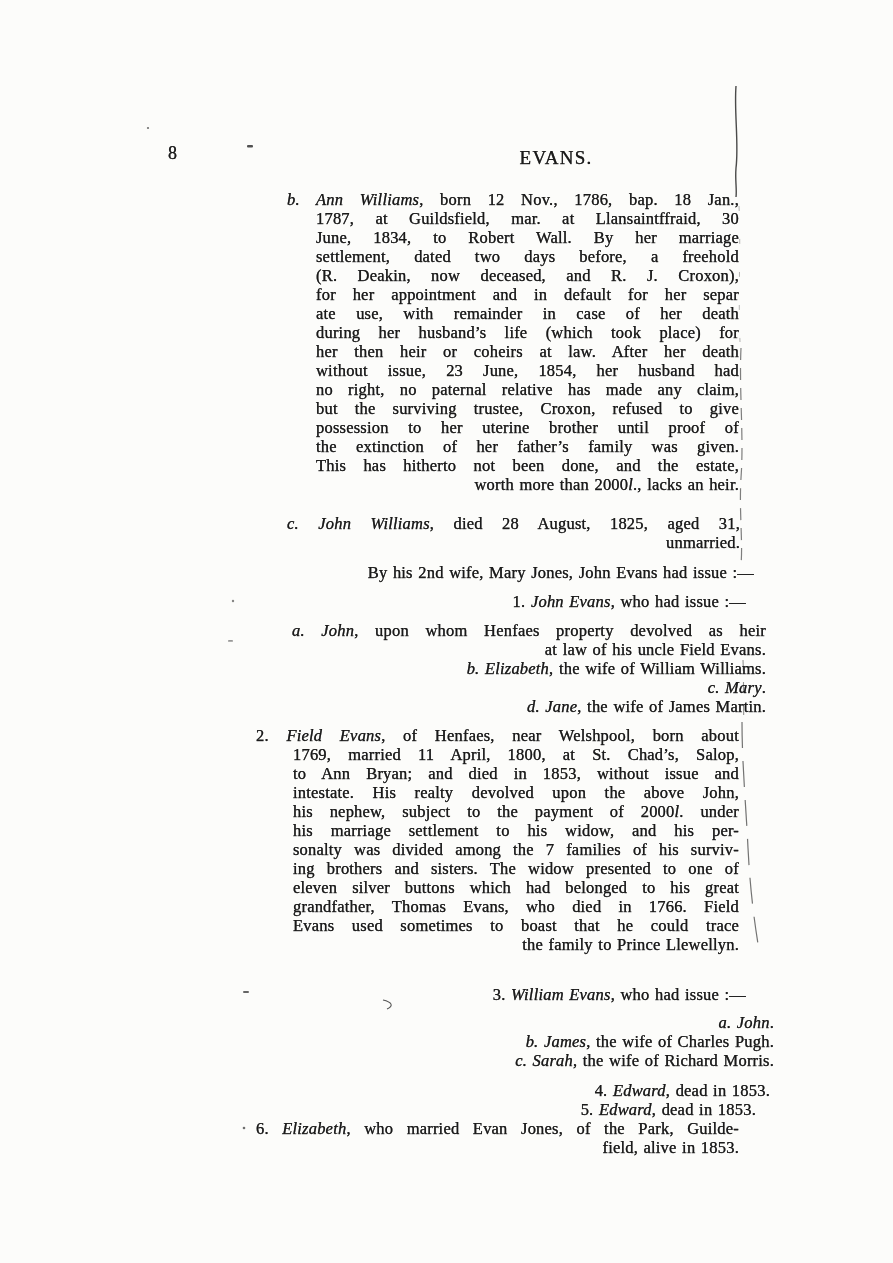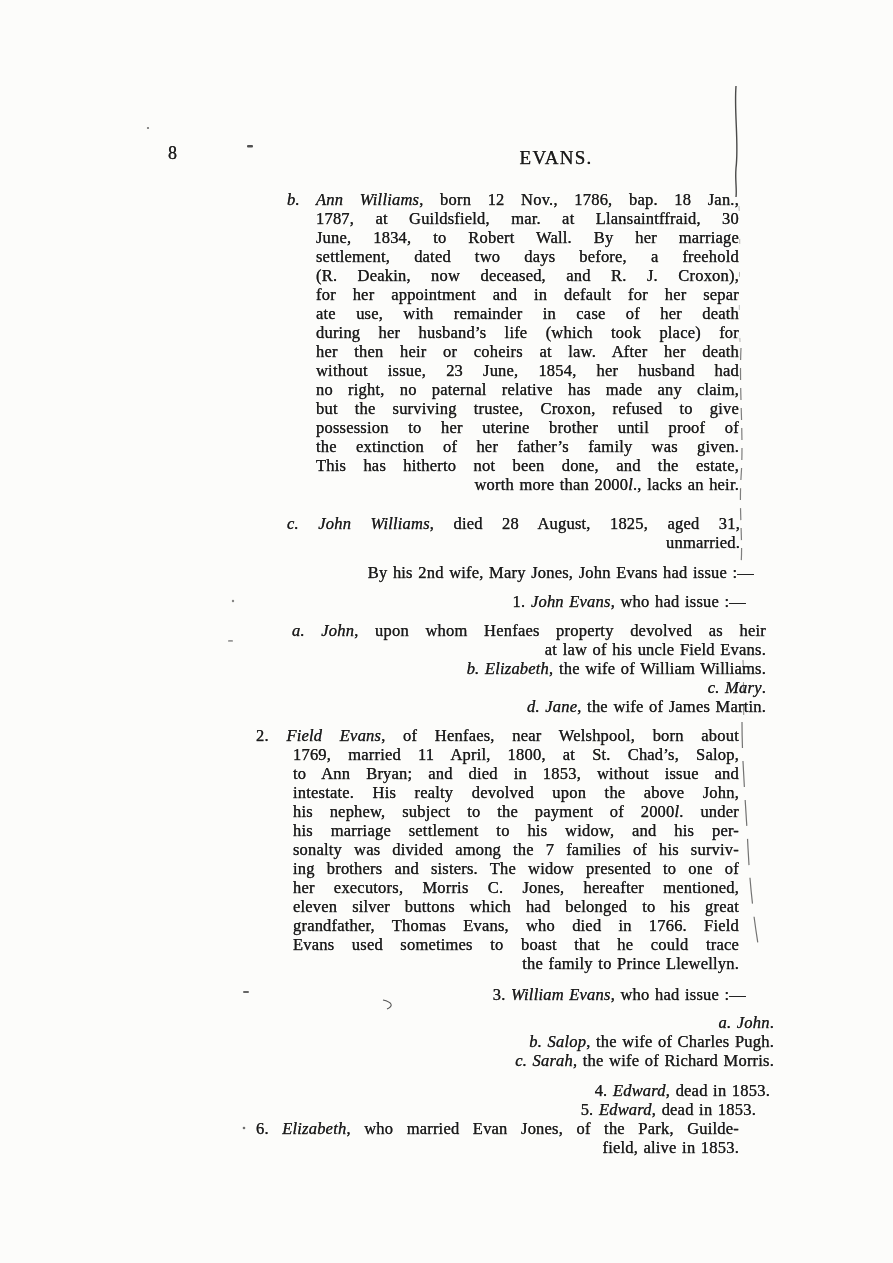--- a/index.html
+++ b/index.html
@@ -91,34 +91,33 @@
 
   <section class="blk blk-i2">
     <div class="ln j">2. <i>Field Evans</i>, of Henfaes, near Welshpool, born about</div>
     <div class="ln j p37">1769, married 11 April, 1800, at St. Chad’s, Salop,</div>
     <div class="ln j p37">to Ann Bryan; and died in 1853, without issue and</div>
     <div class="ln j p37">intestate. His realty devolved upon the above John,</div>
     <div class="ln j p37">his nephew, subject to the payment of 2000<i>l</i>. under</div>
     <div class="ln j p37">his marriage settlement to his widow, and his per-</div>
     <div class="ln j p37">sonalty was divided among the 7 families of his surviv-</div>
     <div class="ln j p37">ing brothers and sisters. The widow presented to one of</div>
-    <div class="ln j p37">her executors, Morris C. Jones, hereafter mentioned,</div>
     <div class="ln j p37">eleven silver buttons which had belonged to his great</div>
     <div class="ln j p37">grandfather, Thomas Evans, who died in 1766. Field</div>
     <div class="ln j p37">Evans used sometimes to boast that he could trace</div>
     <div class="ln p37">the family to Prince Llewellyn.</div>
   </section>
 
   <section class="blk blk-i3">
     <div class="ln">3. <i>William Evans</i>, who had issue :—</div>
   </section>
 
   <section class="blk blk-i3sub">
     <div class="ln"><i>a. John</i>.</div>
-    <div class="ln"><i>b. Salop</i>, the wife of Charles Pugh.</div>
+    <div class="ln"><i>b. James</i>, the wife of Charles Pugh.</div>
     <div class="ln"><i>c. Sarah</i>, the wife of Richard Morris.</div>
   </section>
 
   <section class="blk blk-i4">
     <div class="ln">4. <i>Edward</i>, dead in 1853.</div>
   </section>
 
   <section class="blk blk-i5">
     <div class="ln">5. <i>Edward</i>, dead in 1853.</div>
   </section>

